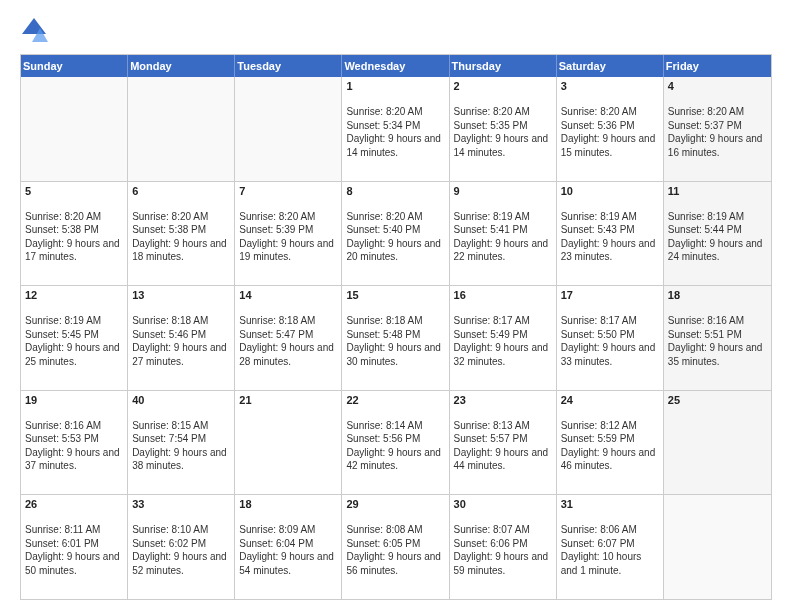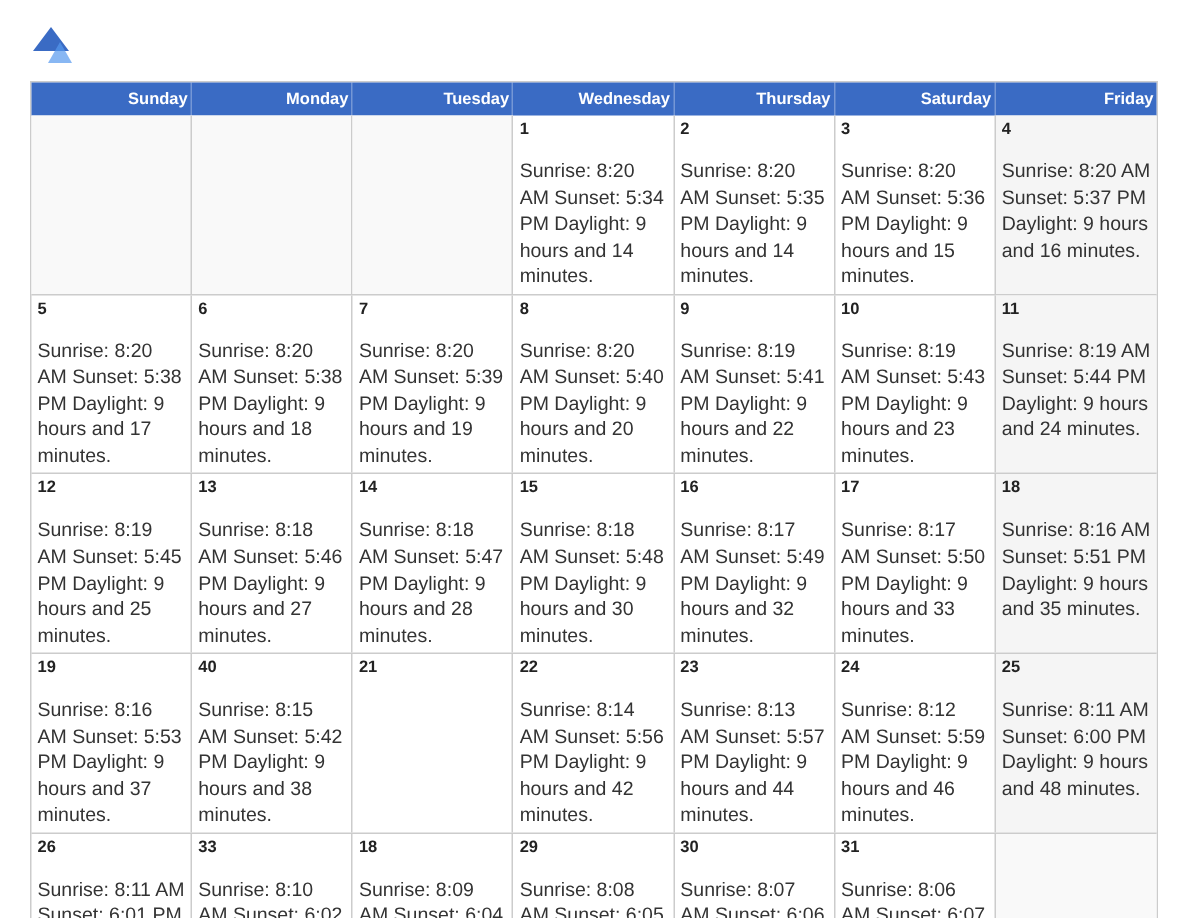--- a/index.html
+++ b/index.html
@@ -68,21 +68,21 @@
     }
     .cal-header-row {
       display: grid;
       grid-template-columns: repeat(7, 1fr);
       background: #3a6bc4;
     }
     .cal-header-cell {
       color: #fff;
       font-size: 11px;
       font-weight: bold;
-      text-align: right;
+      text-align: left;
       padding: 5px 2px;
       border-right: 1px solid rgba(255,255,255,0.3);
     }
     .cal-header-cell:last-child { border-right: none; }
     .cal-body {
       display: flex;
       flex-direction: column;
       flex: 1;
     }
     .cal-row {
@@ -105,21 +105,21 @@
     .cal-cell.empty { background: #f9f9f9; }
     .cal-cell.shaded { background: #f5f5f5; }
     .day-num {
       font-size: 11px;
       font-weight: bold;
       color: #222;
       display: block;
       margin-bottom: 1px;
     }
     .cell-info {
-      font-size: 13px;
+      font-size: 10px;
       color: #333;
       line-height: 1.35;
       margin-top: 13px;
     }
   </style>
 </head>
 <body>
 
 <div class="page">
   <div class="header">
@@ -289,21 +289,21 @@
           <div class="cal-cell">
             <span class="day-num">19</span>
             <div class="cell-info">Sunrise: 8:16 AM
 Sunset: 5:53 PM
 Daylight: 9 hours
 and 37 minutes.</div>
           </div>
           <div class="cal-cell">
             <span class="day-num">40</span>
             <div class="cell-info">Sunrise: 8:15 AM
-Sunset: 5:42 PM
+Sunset: 7:54 PM
 Daylight: 9 hours
 and 38 minutes.</div>
           </div>
           <div class="cal-cell">
             <span class="day-num">21</span>
           </div>
           <div class="cal-cell">
             <span class="day-num">22</span>
             <div class="cell-info">Sunrise: 8:14 AM
 Sunset: 5:56 PM
@@ -319,24 +319,20 @@
           </div>
           <div class="cal-cell">
             <span class="day-num">24</span>
             <div class="cell-info">Sunrise: 8:12 AM
 Sunset: 5:59 PM
 Daylight: 9 hours
 and 46 minutes.</div>
           </div>
           <div class="cal-cell shaded">
             <span class="day-num">25</span>
-            <div class="cell-info">Sunrise: 8:11 AM
-Sunset: 6:00 PM
-Daylight: 9 hours
-and 48 minutes.</div>
           </div>
         </div>
         <div class="cal-row">
           <div class="cal-cell">
             <span class="day-num">26</span>
             <div class="cell-info">Sunrise: 8:11 AM
 Sunset: 6:01 PM
 Daylight: 9 hours
 and 50 minutes.</div>
           </div>

